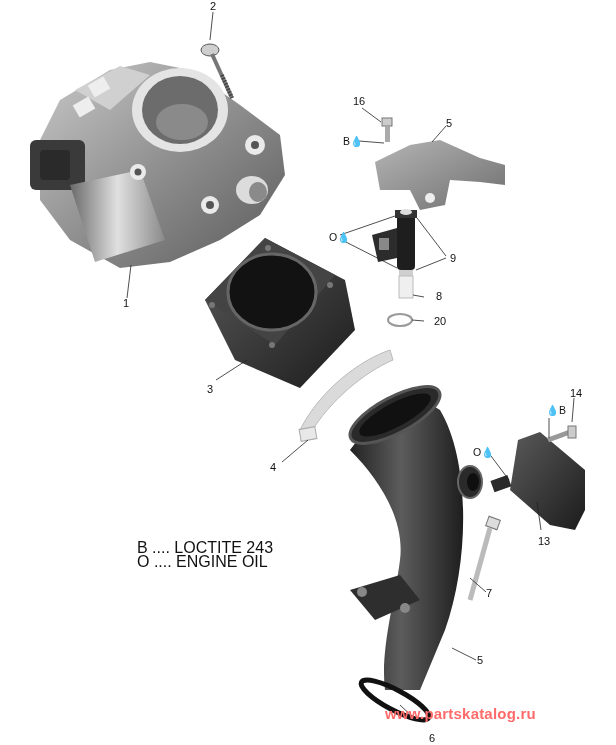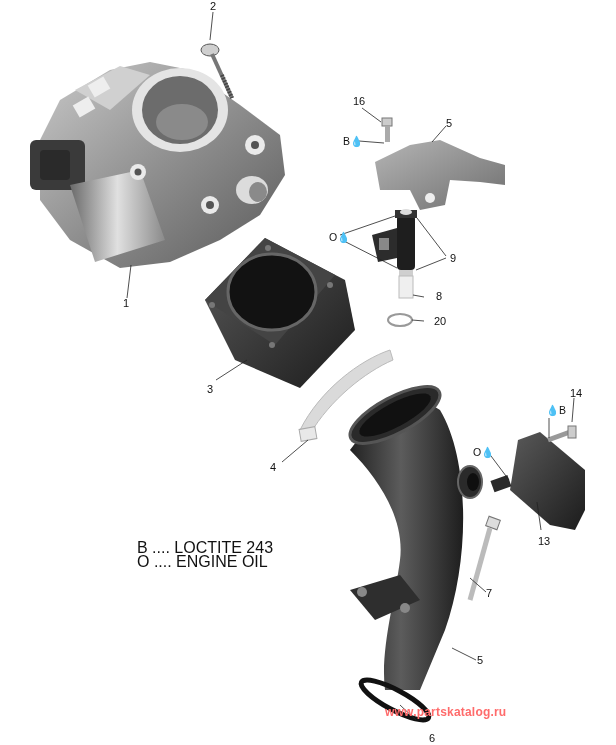--- a/index.html
+++ b/index.html
@@ -2,21 +2,21 @@
 <html><head>
 <meta charset="utf-8">
 <style>
   html, body { margin:0; padding:0; background:#ffffff; }
   body { width:616px; height:745px; position:relative; overflow:hidden; font-family:"Liberation Sans", sans-serif; }
   #canvas { position:absolute; left:0; top:0; width:616px; height:745px; }
   .callout { position:absolute; font-size:11px; color:#111; line-height:1; }
   .legend { position:absolute; left:137px; top:541px; font-size:16px; color:#111; line-height:14px; }
   .legend div { white-space:nowrap; }
   .sym { position:absolute; font-size:10.5px; color:#111; line-height:1; white-space:nowrap; }
-  .watermark { position:absolute; left:385px; top:705px; font-size:12px; font-weight:bold; color:#ff6b6b; letter-spacing:0.2px; white-space:nowrap; }
+  .watermark { position:absolute; left:385px; top:705px; font-size:15px; font-weight:bold; color:#ff6b6b; letter-spacing:0.2px; white-space:nowrap; }
 </style>
 </head>
 <body>
 
 <div id="canvas">
   <svg width="616" height="745" viewBox="0 0 616 745">
     <defs>
       <linearGradient id="gBody" x1="0" y1="0" x2="1" y2="1">
         <stop offset="0" stop-color="#c9c9c9"></stop>
         <stop offset="0.5" stop-color="#8f8f8f"></stop>

